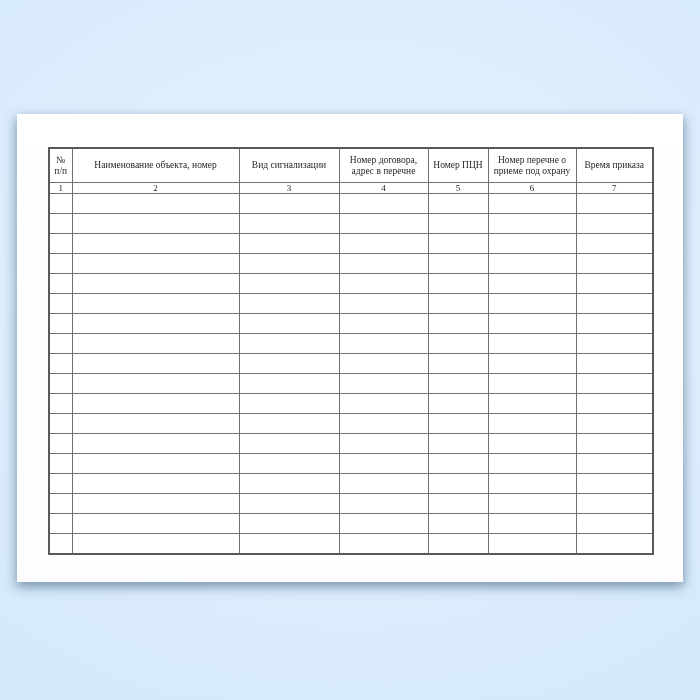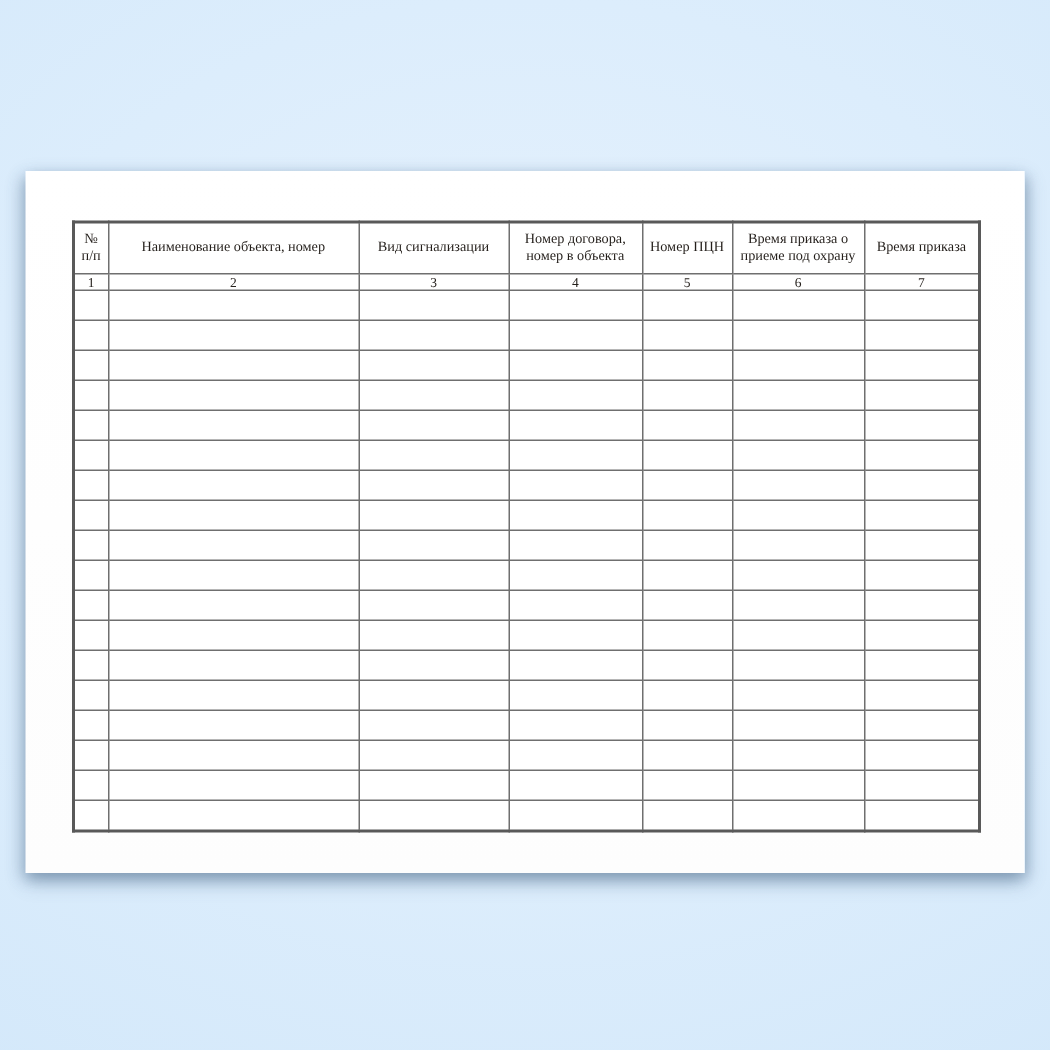--- a/index.html
+++ b/index.html
@@ -78,23 +78,23 @@
         <col class="c6">
         <col class="c7">
     </colgroup>
     <thead>
       <tr>
         <th>№
 п/п</th>
         <th>Наименование объекта, номер</th>
         <th>Вид сигнализации</th>
         <th>Номер договора,
-номер в объекта</th>
+адрес в перечне</th>
         <th>Номер ПЦН</th>
-        <th>Время приказа о
+        <th>Номер перечне о
 приеме под охрану</th>
         <th>Время  приказа</th>
       </tr>
       <tr class="numbers-row">
         <td>1</td>
         <td>2</td>
         <td>3</td>
         <td>4</td>
         <td>5</td>
         <td>6</td>

